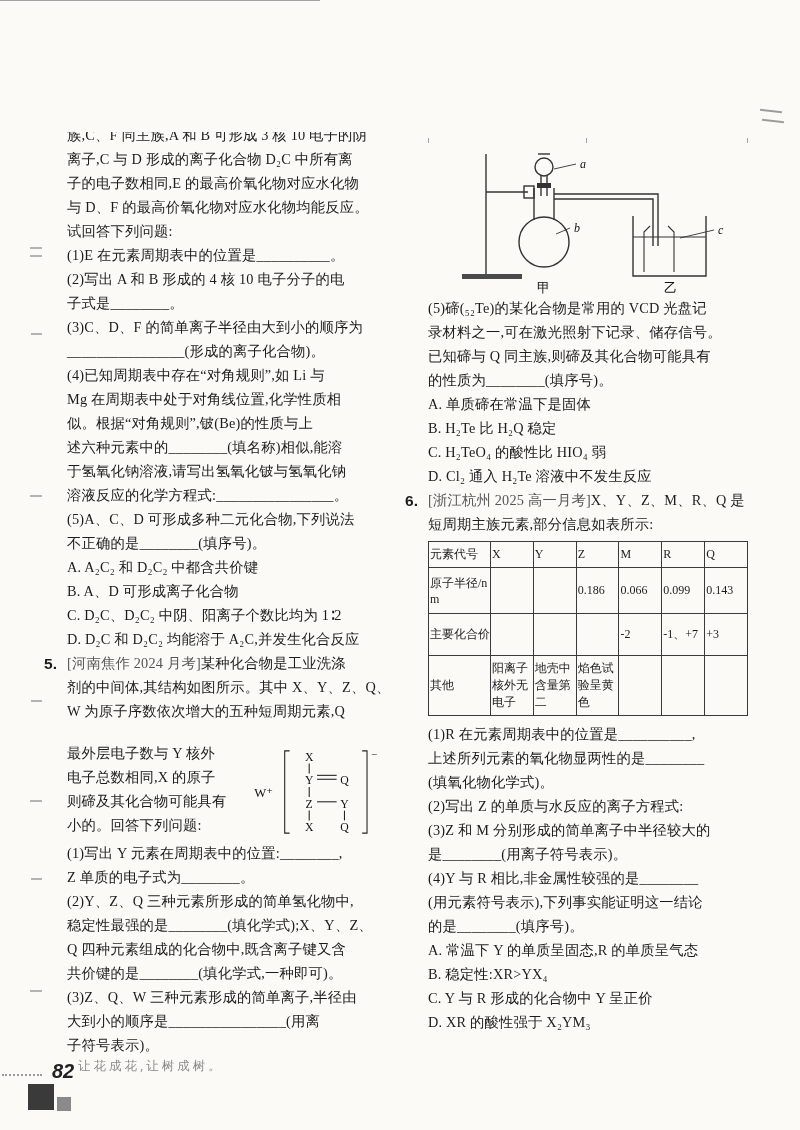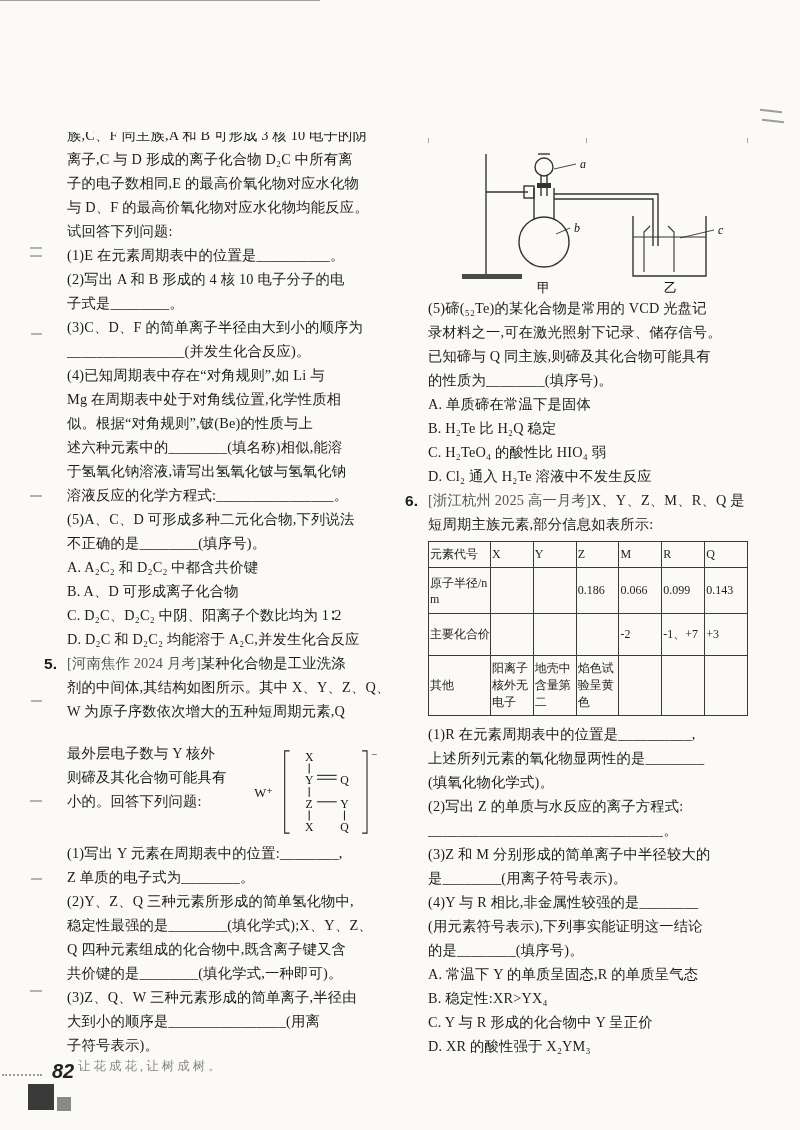--- a/index.html
+++ b/index.html
@@ -111,21 +111,21 @@
   <div id="q4-lines">
       <div class="line">族,C、F 同主族,A 和 B 可形成 3 核 10 电子的阴</div>
       <div class="line">离子,C 与 D 形成的离子化合物 D₂C 中所有离</div>
       <div class="line">子的电子数相同,E 的最高价氧化物对应水化物</div>
       <div class="line">与 D、F 的最高价氧化物对应水化物均能反应。</div>
       <div class="line">试回答下列问题:</div>
       <div class="line">(1)E 在元素周期表中的位置是__________。</div>
       <div class="line">(2)写出 A 和 B 形成的 4 核 10 电子分子的电</div>
       <div class="line">子式是________。</div>
       <div class="line">(3)C、D、F 的简单离子半径由大到小的顺序为</div>
-      <div class="line">________________(并发生化合反应)。</div>
+      <div class="line">________________(形成的离子化合物)。</div>
       <div class="line">(4)已知周期表中存在“对角规则”,如 Li 与</div>
       <div class="line">Mg 在周期表中处于对角线位置,化学性质相</div>
       <div class="line">似。根据“对角规则”,铍(Be)的性质与上</div>
       <div class="line">述六种元素中的________(填名称)相似,能溶</div>
       <div class="line">于氢氧化钠溶液,请写出氢氧化铍与氢氧化钠</div>
       <div class="line">溶液反应的化学方程式:________________。</div>
       <div class="line">(5)A、C、D 可形成多种二元化合物,下列说法</div>
       <div class="line">不正确的是________(填序号)。</div>
       <div class="line">A. A₂C₂ 和 D₂C₂ 中都含共价键</div>
       <div class="line">B. A、D 可形成离子化合物</div>
@@ -138,20 +138,21 @@
       <span class="pnum">5.</span><span class="source">[河南焦作 2024 月考]</span><span>某种化合物是工业洗涤</span>
     </div>
     <div>
         <div class="line">剂的中间体,其结构如图所示。其中 X、Y、Z、Q、</div>
         <div class="line">W 为原子序数依次增大的五种短周期元素,Q</div>
       </div>
 
     <div class="q5-row">
       <div class="q5-beside">
           <div class="line">最外层电子数与 Y 核外</div>
+          <div class="line">电子总数相同,X 的原子</div>
           <div class="line">则碲及其化合物可能具有</div>
           <div class="line">小的。回答下列问题:</div>
         </div>
 
       <svg class="struct-svg" viewBox="0 0 140 100">
         <g stroke="#222" stroke-width="1.1" fill="none">
           <path d="M40,8 h-5 v84 h5"></path>
           <path d="M114,8 h5 v84 h-5"></path>
           <line x1="60" y1="21" x2="60" y2="31"></line>
           <line x1="60" y1="45" x2="60" y2="55"></line>
@@ -285,21 +286,20 @@
         <td></td>
       </tr>
     </tbody>
       </table>
 
     <div>
         <div class="line">(1)R 在元素周期表中的位置是__________,</div>
         <div class="line">上述所列元素的氧化物显两性的是________</div>
         <div class="line">(填氧化物化学式)。</div>
         <div class="line">(2)写出 Z 的单质与水反应的离子方程式:</div>
-        <div class="line">________________________________。</div>
         <div class="line">(3)Z 和 M 分别形成的简单离子中半径较大的</div>
         <div class="line">是________(用离子符号表示)。</div>
         <div class="line">(4)Y 与 R 相比,非金属性较强的是________</div>
         <div class="line">(用元素符号表示),下列事实能证明这一结论</div>
         <div class="line">的是________(填序号)。</div>
         <div class="line">A. 常温下 Y 的单质呈固态,R 的单质呈气态</div>
         <div class="line">B. 稳定性:XR&gt;YX₄</div>
         <div class="line">C. Y 与 R 形成的化合物中 Y 呈正价</div>
         <div class="line">D. XR 的酸性强于 X₂YM₃</div>
       </div>

